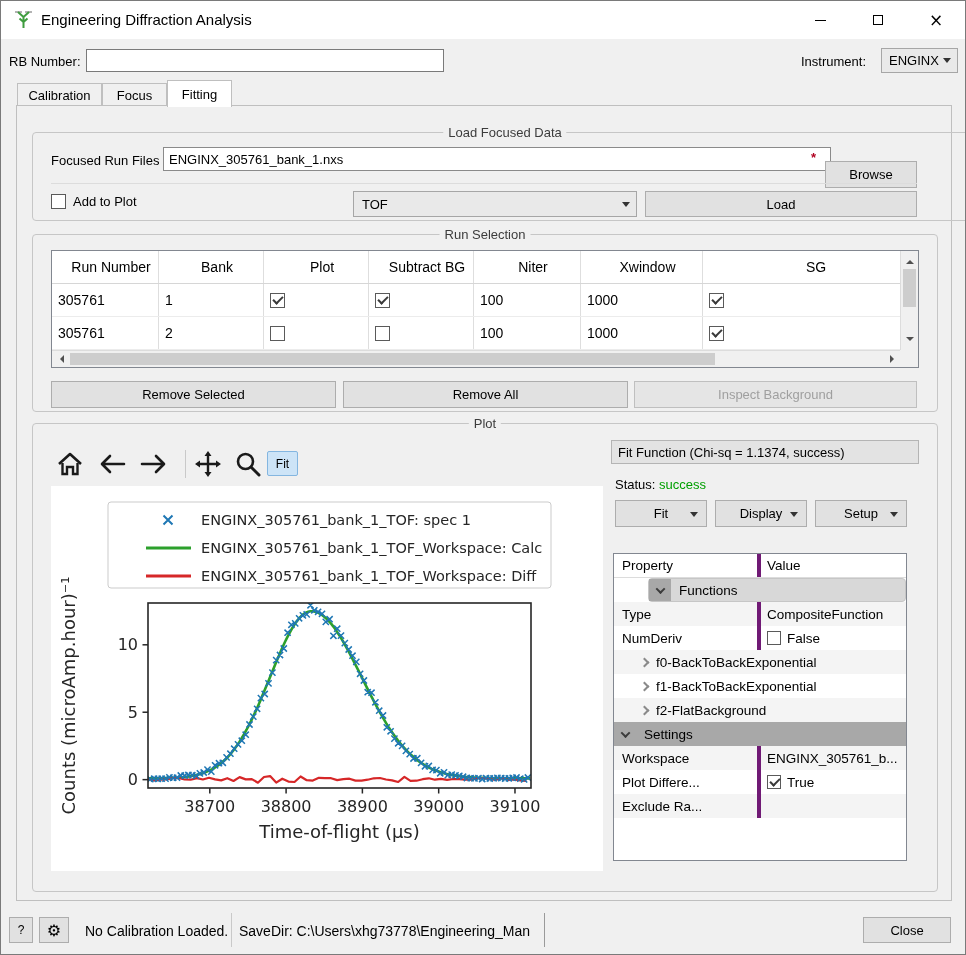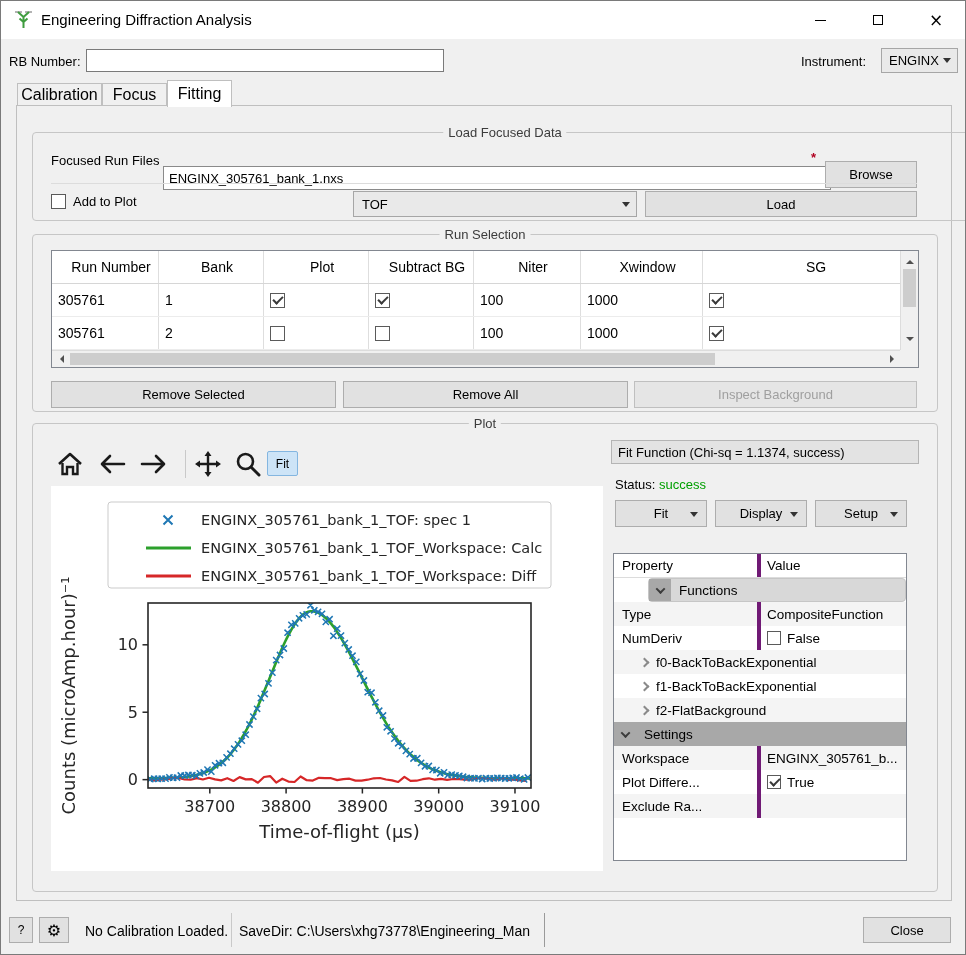--- a/index.html
+++ b/index.html
@@ -22,21 +22,21 @@
   #rb-label { position:absolute; left:8px; top:53px; }
   #rb-input { position:absolute; left:85px; top:48px; width:358px; height:23px;
               border:1px solid #7a7a7a; background:#fff; font:13px "Liberation Sans",sans-serif; padding:0 4px; }
   #instr-label { position:absolute; left:800px; top:53px; }
   .combo { background:#e9e9e9; border:1px solid #a6a6a6; display:flex; align-items:center; font-size:13px; }
   .combo .caret { margin-left:auto; width:0; height:0; border:4px solid transparent; border-top:5px solid #333; margin-top:4px; margin-right:6px; }
   #instr-combo { position:absolute; left:880px; top:47px; width:77px; height:25px; padding-left:7px; }
 
   
   .tab { position:absolute; top:82px; height:23px; background:#f0f0f0; border:1px solid #bfbfbf;
-         border-bottom:none; display:flex; align-items:center; justify-content:center; font-size:16px; z-index:1; }
+         border-bottom:none; display:flex; align-items:center; justify-content:center; font-size:13px; z-index:1; }
   .tab.active { top:79px; height:27px; background:#fff; z-index:3; }
   #tab-calibration { left:16px; width:85px; }
   #tab-focus { left:101px; width:65px; }
   #tab-fitting { left:166px; width:65px; }
   .pane { position:absolute; left:15px; top:104px; width:936px; height:796px;
           background:#f0f0f0; border:1px solid #bfbfbf; z-index:2; }
 
   
   .group { position:absolute; border:1px solid #c6c6c6; border-radius:4px; }
   .group > .legend { position:absolute; top:-8px; left:50%; transform:translateX(-50%);
@@ -45,21 +45,21 @@
   #grp-runsel { left:15px; top:128px; width:906px; height:178px; }
   #grp-plot { left:15px; top:317px; width:906px; height:469px; }
 
   .btn { background:#e1e1e1; border:1px solid #adadad; display:flex; align-items:center;
          justify-content:center; font-size:13px; cursor:default; }
   .btn.disabled { color:#9f9f9f; background:#e5e5e5; border-color:#bfbfbf; }
 
   
   #file-label { position:absolute; left:18px; top:20px; }
   #file-input { position:absolute; left:130px; top:14px; width:668px; height:24px;
-                border:1px solid #8a8a8a; background:#fff; font:13px "Liberation Sans",sans-serif; padding:0 5px;margin-top:19px; }
+                border:1px solid #8a8a8a; background:#fff; font:13px "Liberation Sans",sans-serif; padding:0 5px; }
   #req-star { position:absolute; left:778px; top:17px; color:#b00020; font-weight:bold; }
   #browse-btn { position:absolute; left:792px; top:28px; width:92px; height:27px; }
   #load-sep { position:absolute; left:18px; top:50px; width:866px; height:1px; background:#dcdcdc; }
   .cb { width:15px; height:15px; border:1px solid #5a5a5a; background:#fff; display:inline-block; position:relative; flex:none; }
   .cb.checked::after { content:""; position:absolute; left:2px; top:2px; width:8px; height:4px;
                        border-left:2px solid #3a3a3a; border-bottom:2px solid #3a3a3a; transform:rotate(-45deg); }
   #addplot-row { position:absolute; left:18px; top:61px; display:flex; align-items:center; gap:7px; }
   #unit-combo { position:absolute; left:320px; top:58px; width:284px; height:26px; padding-left:8px; }
   #load-btn { position:absolute; left:612px; top:58px; width:272px; height:26px; }
 

